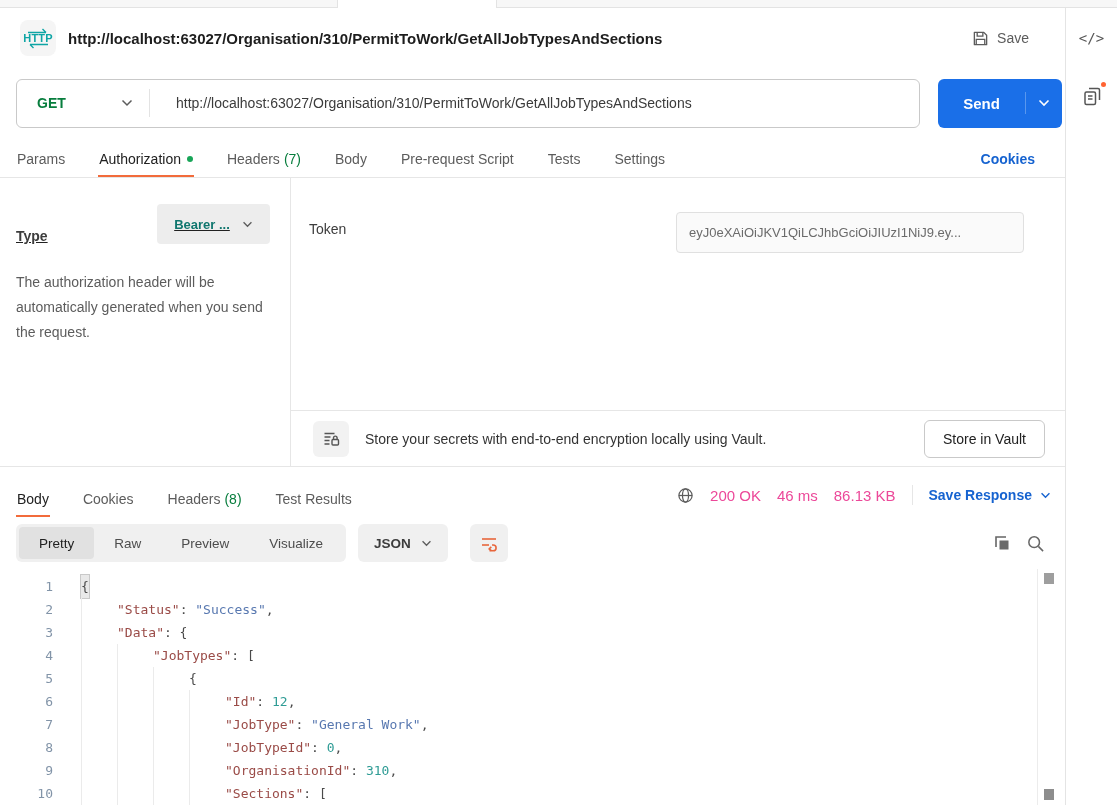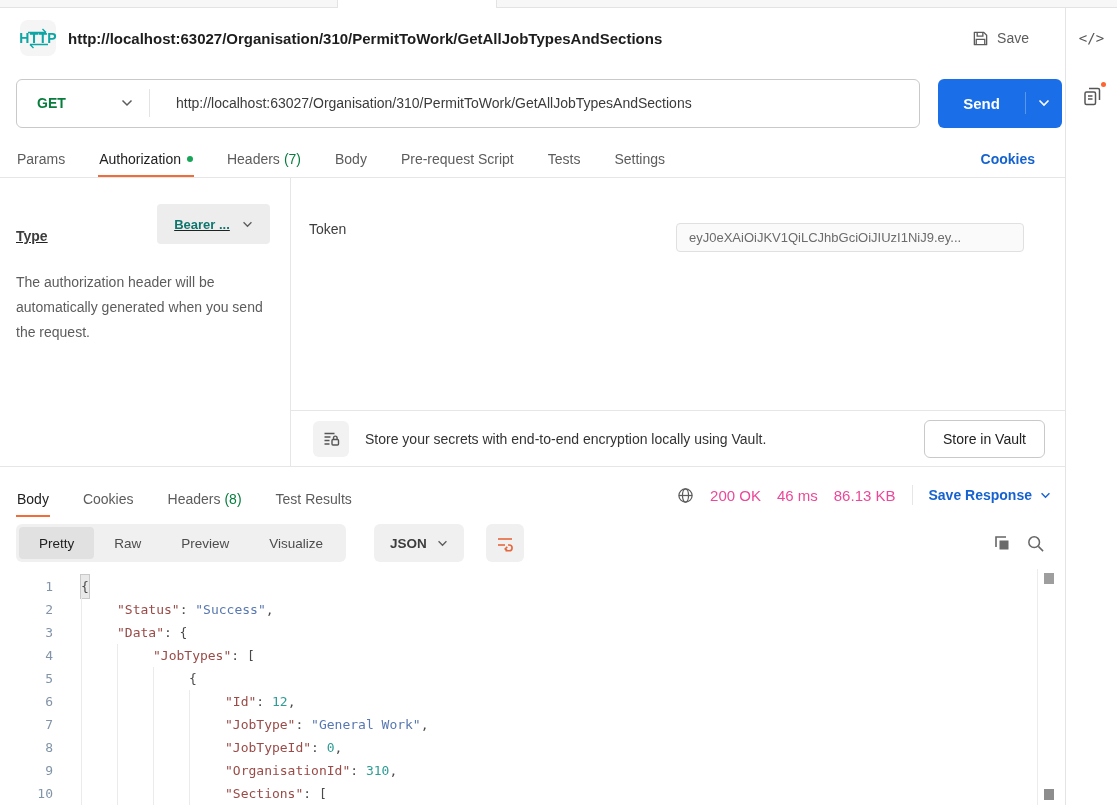--- a/index.html
+++ b/index.html
@@ -21,21 +21,21 @@
 
   
   .rightbar { width:52px; border-left:1px solid #e4e4e4; display:flex; flex-direction:column; align-items:center; padding-top:22px; gap:38px; }
   .code-toggle { font-family:"DejaVu Sans Mono", monospace; font-size:14px; color:#555; cursor:pointer; }
   .clip-wrap { position:relative; cursor:pointer; }
   .clip-dot { position:absolute; top:-4px; right:-5px; width:9px; height:9px; border-radius:50%; background:#ff6332; border:2px solid #fff; }
 
   
   .req-header { height:60px; display:flex; align-items:center; padding:0 0 0 20px; }
   .http-badge { width:36px; height:36px; background:#f5f5f5; border-radius:8px; display:flex; flex-direction:column; align-items:center; justify-content:center; }
-  .http-badge .txt { color:#0ea5a5; font-size:14px; font-weight:700; line-height:9px; letter-spacing:.2px; }
+  .http-badge .txt { color:#0ea5a5; font-size:11px; font-weight:700; line-height:9px; letter-spacing:.2px; }
   .req-title { margin-left:12px; font-size:15px; font-weight:700; color:#1d1d1d; }
   .save-btn { margin-left:auto; margin-right:36px; display:flex; align-items:center; gap:8px; color:#5c5c5c; font-size:14px; cursor:pointer; }
 
   
   .req-bar { height:72px; display:flex; align-items:center; padding:0 0 2px 16px; }
   .url-box { width:904px; height:49px; border:1px solid #c9c9c9; border-radius:6px; display:flex; align-items:center; background:#fff; }
   .method { width:132px; display:flex; align-items:center; padding-left:20px; cursor:pointer; }
   .method .m { color:#077d3d; font-weight:700; font-size:14px; }
   .method .chev { margin-left:auto; margin-right:16px; }
   .url-sep { width:1px; height:28px; background:#e3e3e3; }
@@ -57,40 +57,40 @@
   .auth-area { height:289px; display:flex; border-bottom:1px solid #e6e6e6; }
   .auth-left { width:291px; border-right:1px solid #e6e6e6; padding:0 20px 0 16px; }
   .type-row { margin-top:26px; display:flex; align-items:flex-end; justify-content:space-between;text-decoration:underline; }
   .type-label { font-weight:700; color:#3d3d3d; }
   .type-select { width:113px; height:40px; background:#ededed; border-radius:4px; display:flex; align-items:center; justify-content:center; gap:12px; cursor:pointer; font-size:13px; font-weight:700; color:#0f766e; }
   .auth-note { margin-top:26px; width:254px; color:#5c5c5c; font-size:14px; line-height:25px; }
   .auth-link { color:#1663d0; cursor:pointer; line-height:25px; }
   .auth-link .ext { font-size:12px; }
   .auth-right { flex:1; display:flex; flex-direction:column; position:relative; }
   .token-label { position:absolute; left:18px; top:43px; color:#3d3d3d; }
-  .token-field { position:absolute; left:385px; top:45px; width:348px; height:29px; background:#fafafa; border:1px solid #e0e0e0; border-radius:4px; display:flex; align-items:center; padding:0 12px; font-size:13px; color:#6b6b6b; white-space:nowrap; overflow:hidden; cursor:text; }
+  .token-field { position:absolute; left:385px; top:34px; width:348px; height:41px; background:#fafafa; border:1px solid #e0e0e0; border-radius:4px; display:flex; align-items:center; padding:0 12px; font-size:13px; color:#6b6b6b; white-space:nowrap; overflow:hidden; cursor:text; }
   .vault-banner { margin-top:auto; height:56px; border-top:1px solid #e6e6e6; display:flex; align-items:center; padding:0 20px 0 22px; }
   .vault-icon-box { width:36px; height:36px; background:#f2f2f2; border-radius:6px; display:flex; align-items:center; justify-content:center; }
   .vault-msg { margin-left:16px; color:#333; }
   .vault-btn { margin-left:auto; height:38px; padding:0 18px; border:1px solid #c9c9c9; border-radius:6px; background:#fff; display:flex; align-items:center; font-size:14px; color:#212121; cursor:pointer; }
 
   
   .resp-header { height:50px; display:flex; align-items:flex-end; padding-left:16px; }
   .resp-tabs { display:flex; align-items:flex-end; }
   .resp-meta { margin-left:auto; display:flex; align-items:center; gap:16px; margin-right:14px; padding-bottom:12px; }
   .stat { color:#ec4899; font-size:15px; }
   .meta-sep { width:1px; height:20px; background:#e6e6e6; }
   .save-resp { color:#1663d0; font-weight:700; display:flex; align-items:center; gap:8px; cursor:pointer; }
 
   
   .resp-toolbar { height:52px; display:flex; align-items:center; padding-left:16px; }
   .seg { background:#f0f0f0; border-radius:6px; display:flex; padding:3px; height:38px; align-items:stretch; }
   .seg-item { padding:0 20px; display:flex; align-items:center; font-size:13.5px; color:#4d4d4d; border-radius:4px; cursor:pointer; }
   .seg-item.active { background:#e1e1e1; color:#212121; }
-  .json-dd { margin-left:28px; height:38px; background:#f0f0f0; border-radius:6px; display:flex; align-items:center; gap:10px; padding:0 16px; font-size:13.5px; font-weight:700; color:#3d3d3d; cursor:pointer; }
+  .json-dd { margin-left:12px; height:38px; background:#f0f0f0; border-radius:6px; display:flex; align-items:center; gap:10px; padding:0 16px; font-size:13.5px; font-weight:700; color:#3d3d3d; cursor:pointer; }
   .wrap-btn { margin-left:22px; width:38px; height:38px; background:#f0f0f0; border-radius:6px; display:flex; align-items:center; justify-content:center; cursor:pointer; }
   .tool-icons { margin-left:auto; margin-right:20px; display:flex; align-items:center; gap:14px; }
   .tool-icons > * { cursor:pointer; }
 
   
   .resp-body { flex:1; position:relative; padding-top:6px; font-family:"DejaVu Sans Mono", monospace; font-size:13px; overflow:hidden; }
   .code-line { display:flex; height:23px; line-height:23px; }
   .ln { width:53px; text-align:right; color:#8294a8; flex-shrink:0; user-select:none; }
   .code { margin-left:28px; display:flex; align-items:stretch; white-space:pre; color:#4a4a4a; }
   .ind { width:36px; border-left:1px solid #ebebeb; }

